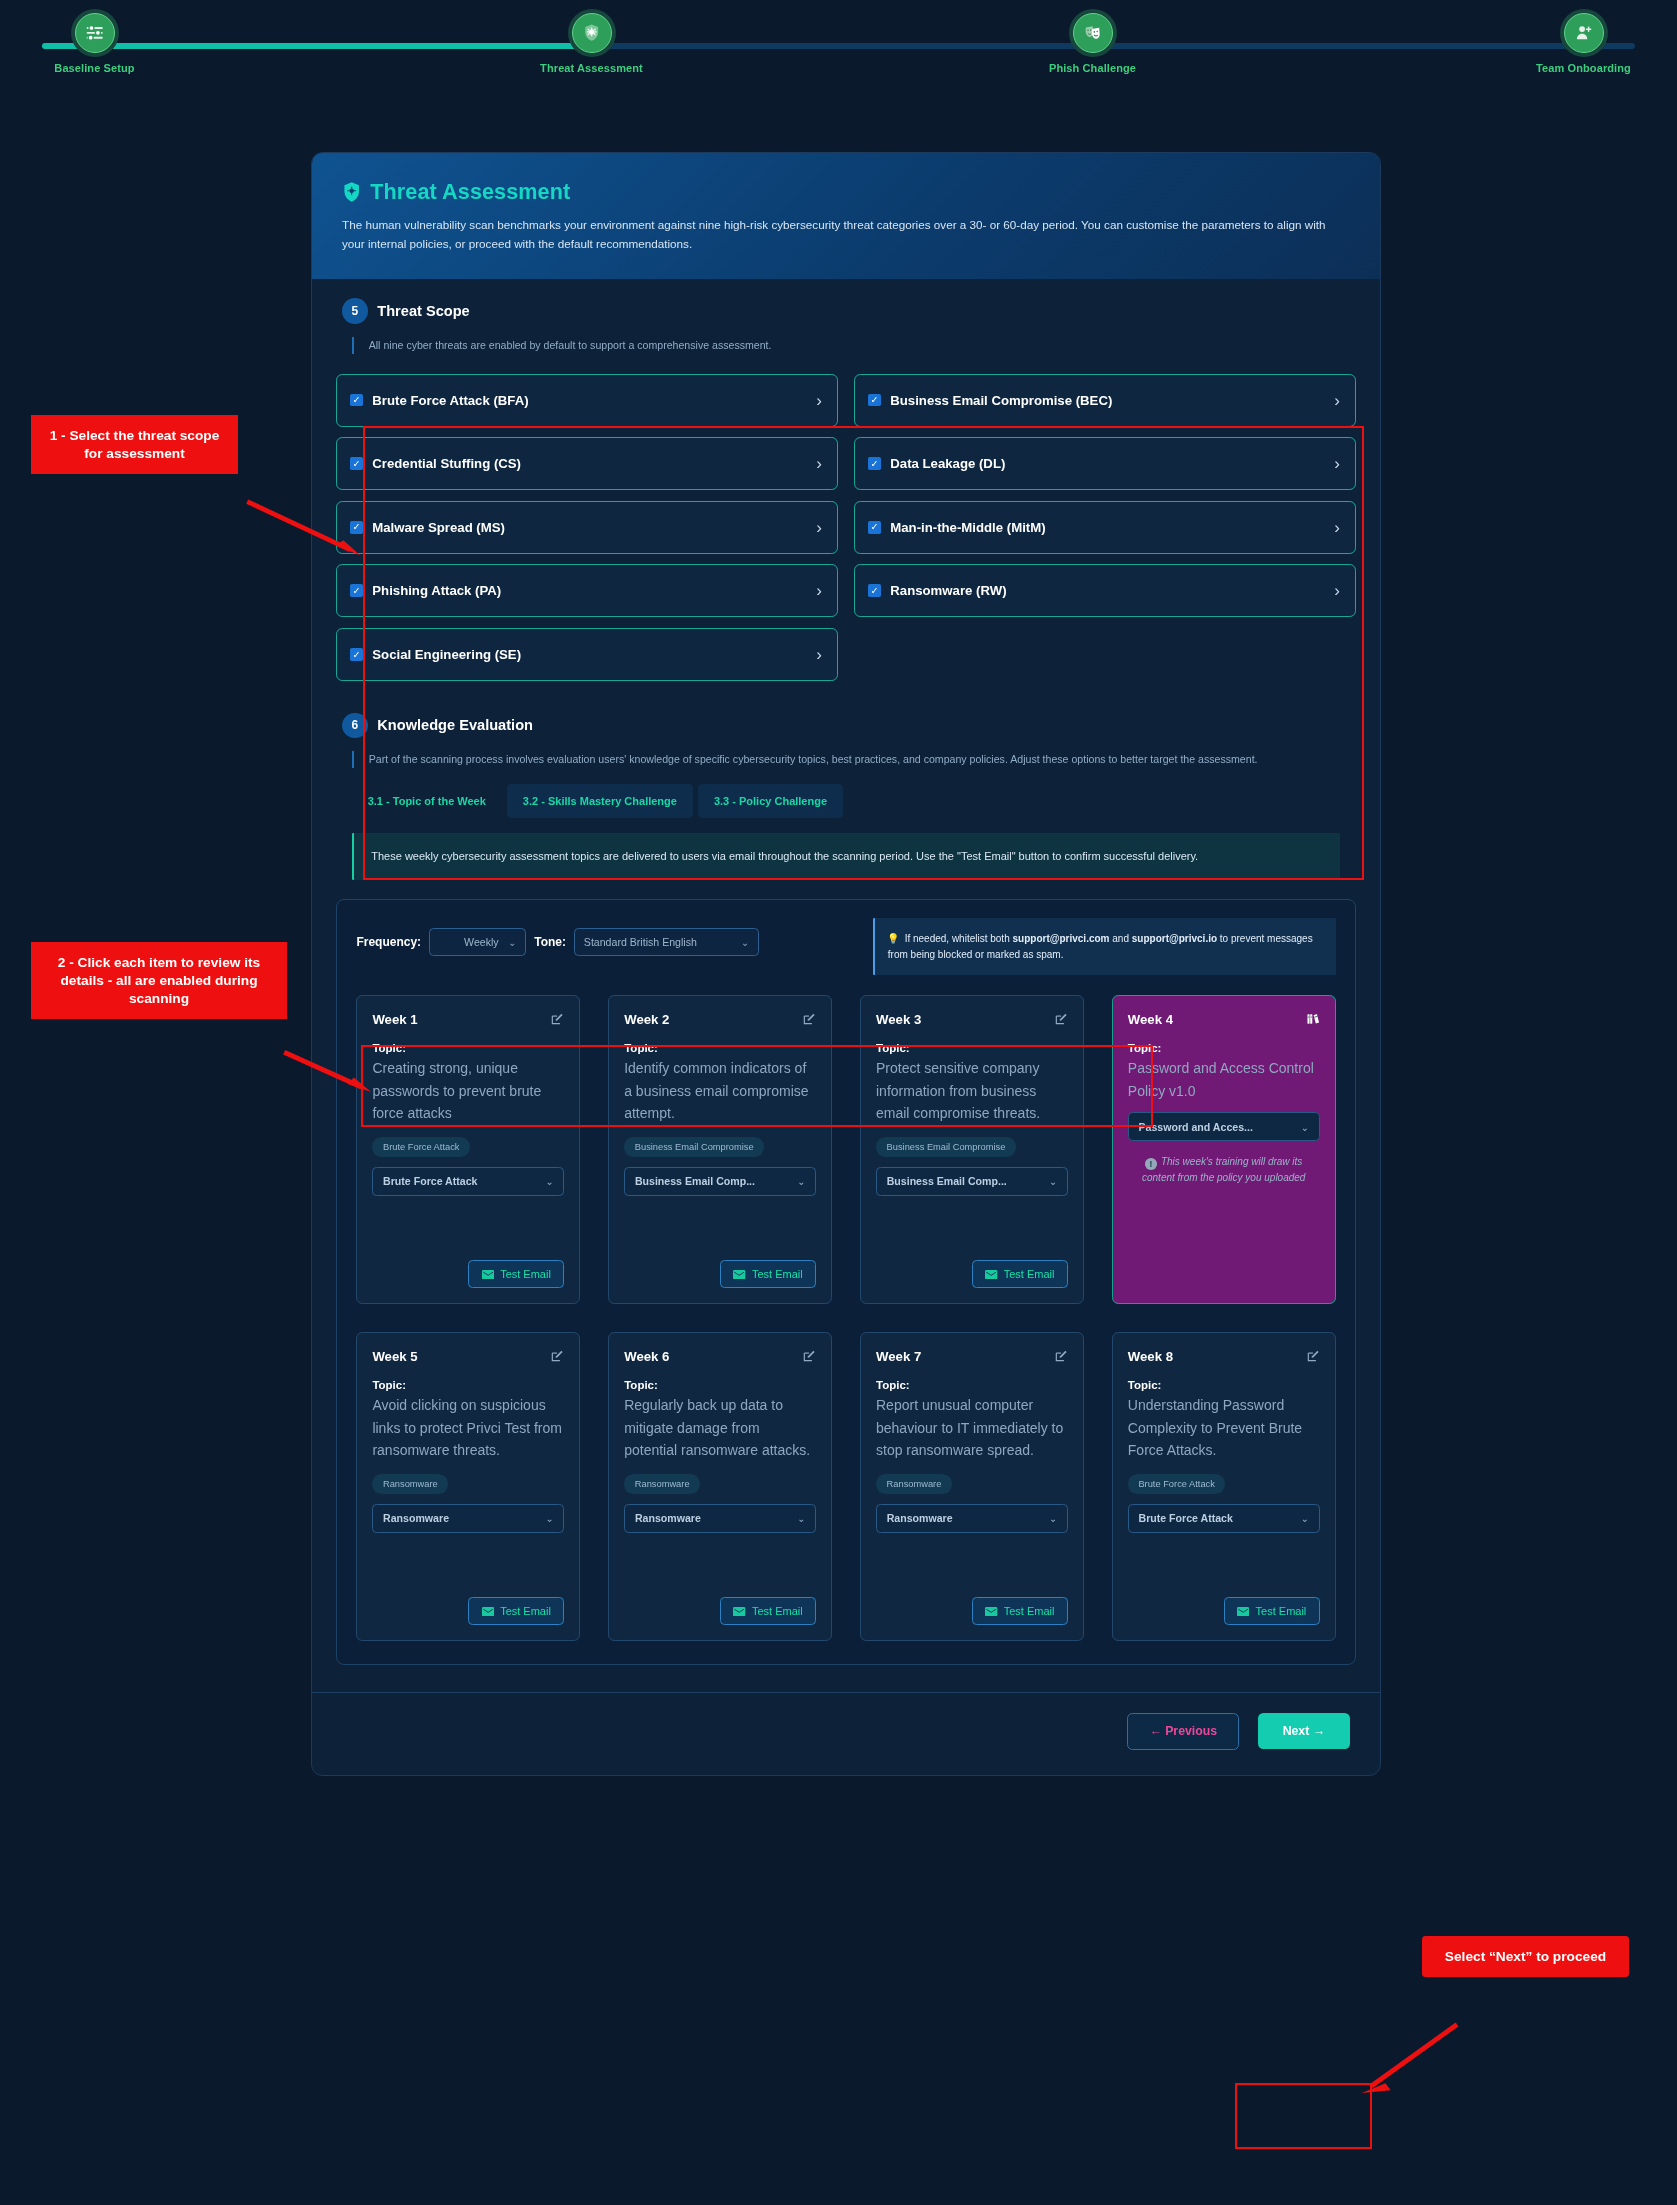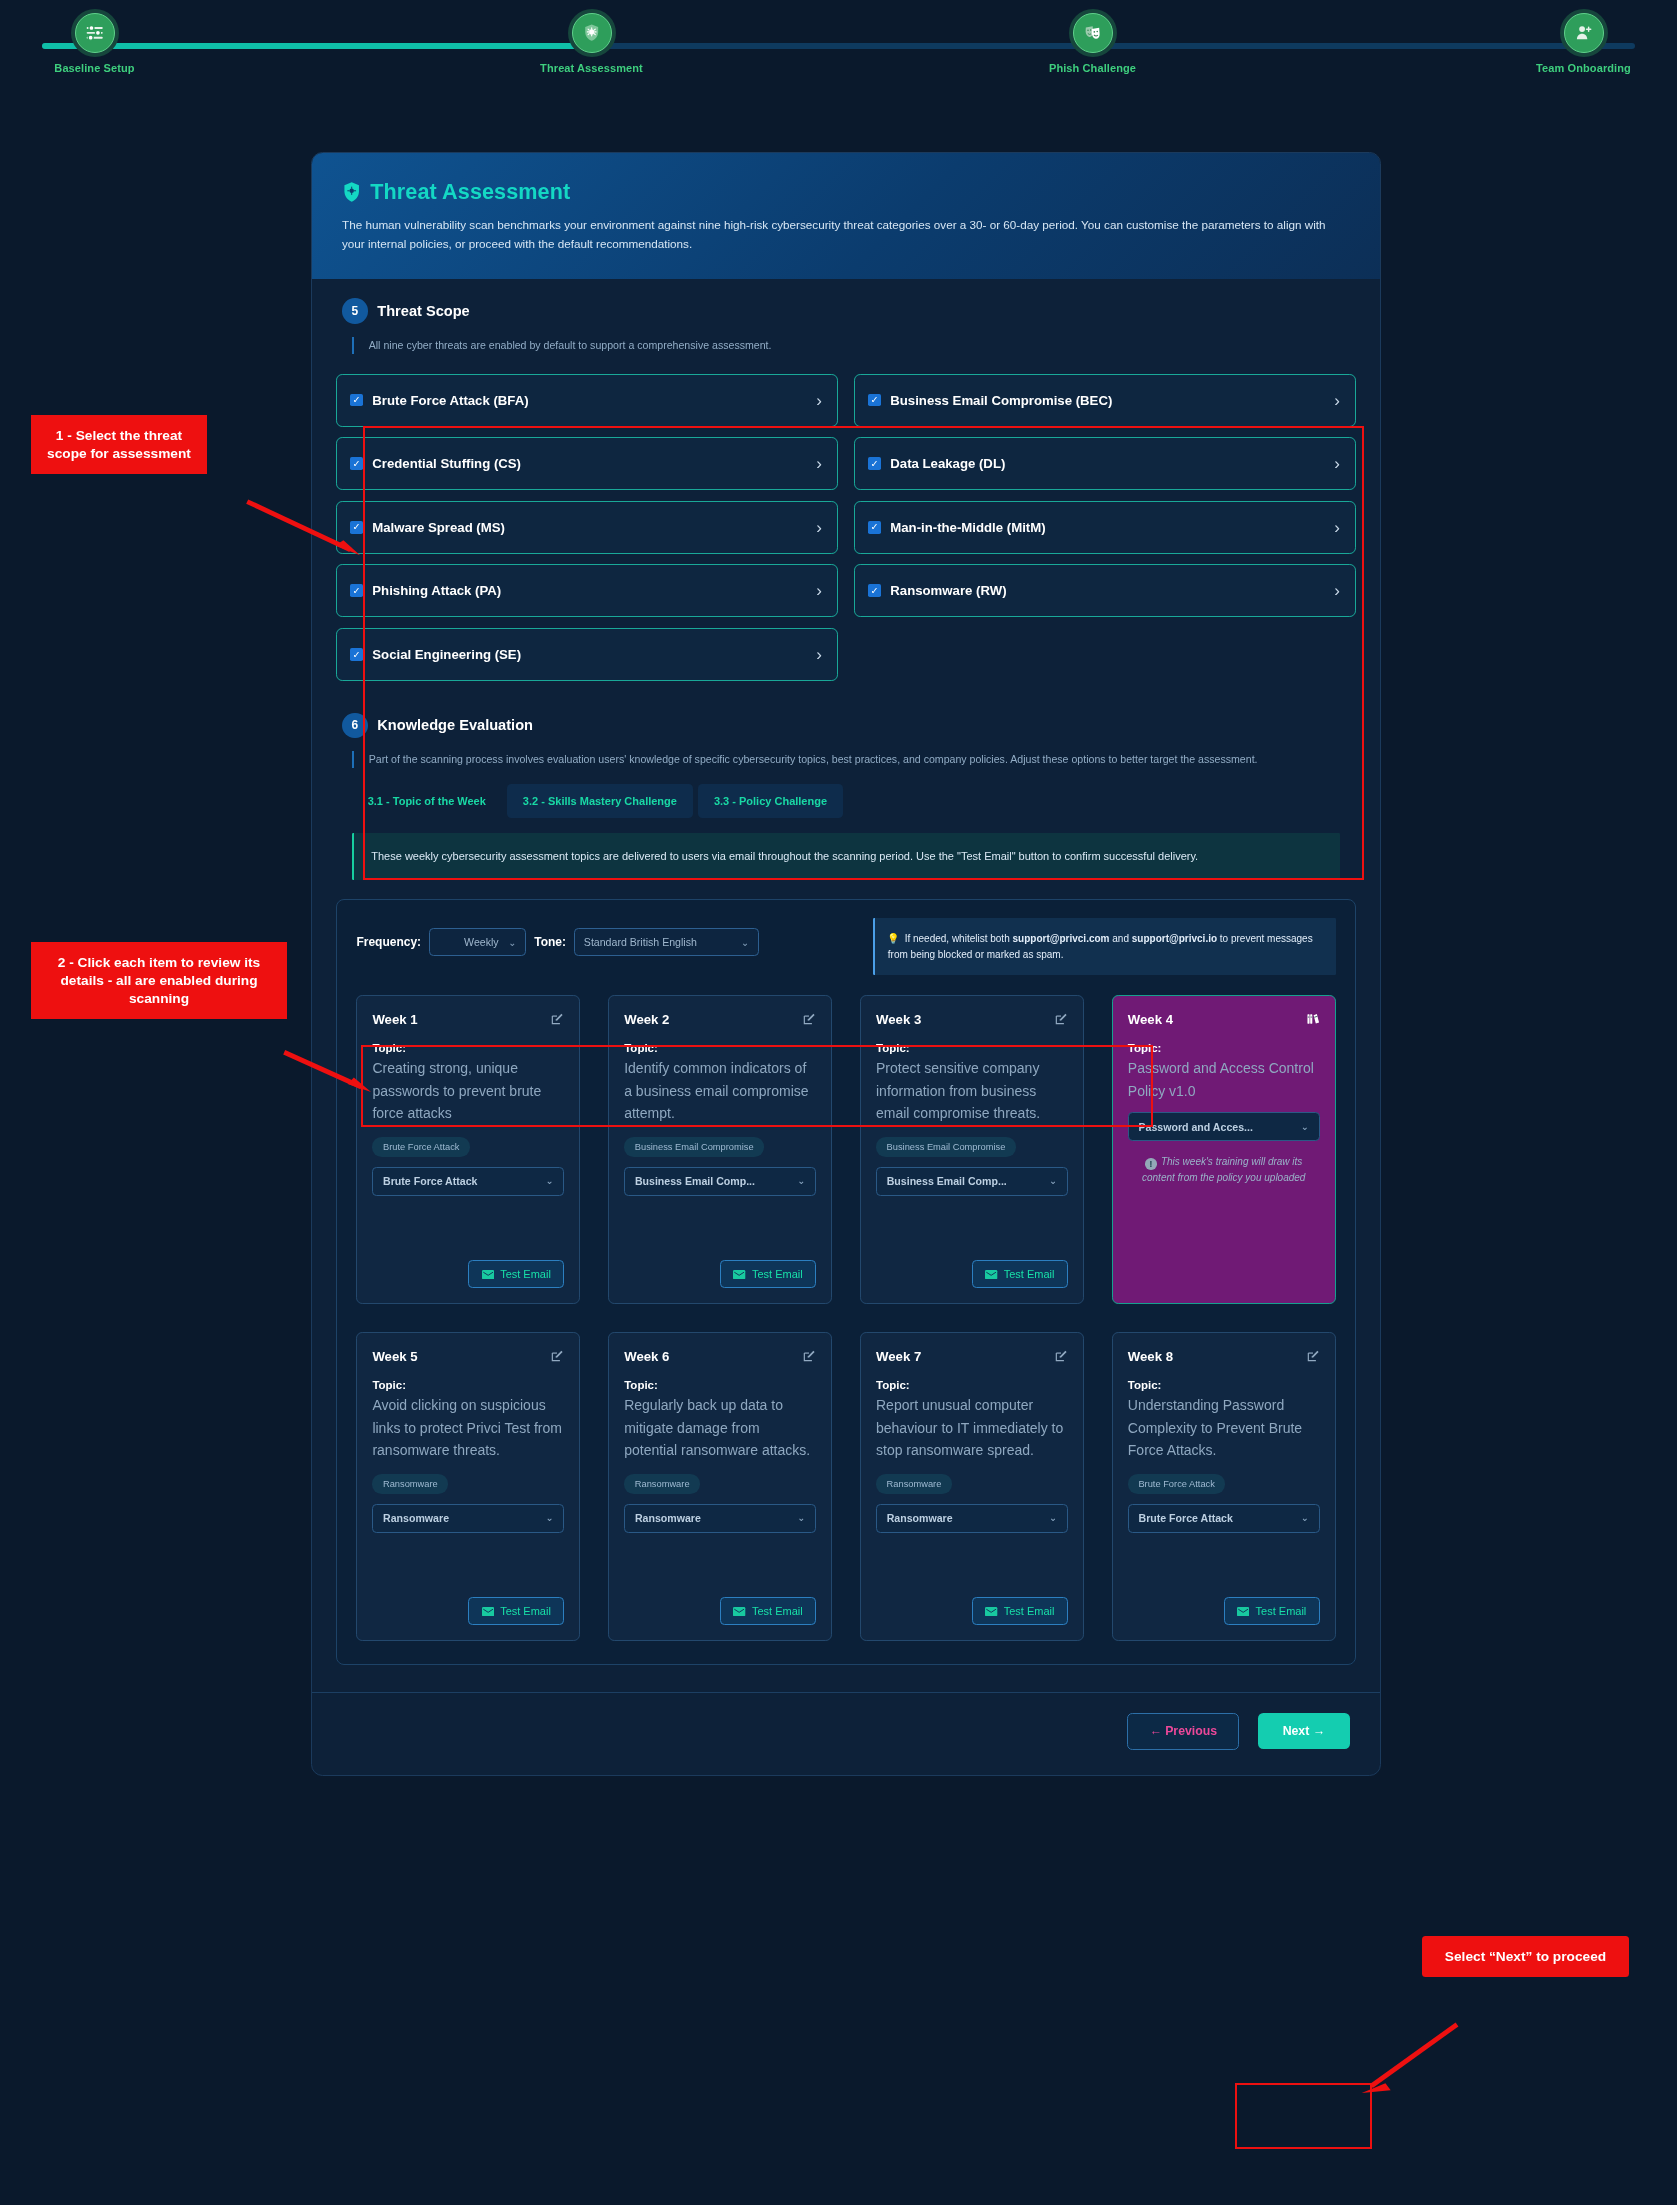--- a/index.html
+++ b/index.html
@@ -154,21 +154,21 @@
   .wtitle { font-size: 13.2px; font-weight: bold; color: #ffffff; }
   .wicon svg { width: 14px; height: 14px; display: block; }
   .wtopic-label { margin-top: 15px; font-size: 11.5px; font-weight: bold; color: #ffffff; }
   .wtopic-text { margin-top: 3.5px; font-size: 14px; line-height: 1.62; color: #8fa8c0; }
   .wtag {
     align-self: flex-start; margin-top: 12.3px;
     background: #123a52; border-radius: 9.7px;
     padding: 4.9px 10.6px; font-size: 9.3px; color: #9fbad2;
   }
   .wselect {
-    margin-top: 9.7px; display: flex; align-items: flex-start; justify-content: space-between;
+    margin-top: 9.7px; display: flex; align-items: flex-end; justify-content: space-between;
     border: 0.4px solid #2a5986; border-radius: 4.4px; background: #0e2844;
     padding: 7.5px 9.7px; color: #bdd0e2; font-size: 10.6px; font-weight: bold;
   }
   .wselect .chev { color: #8aa6c0; font-size: 9.7px; font-weight: normal; }
   .wnote {
     margin-top: 13.2px; font-size: 10px; line-height: 1.56; color: #9ab4c9;
     font-style: italic; text-align: center;
   }
   .wnote .ibadge {
     display: inline-flex; align-items: center; justify-content: center;
@@ -665,21 +665,21 @@
   <div class="footer">
     <div class="btn-prev">← Previous</div>
     <div class="btn-next">Next →</div>
   </div>
 </div>
 
 <div class="hilite" style="left:363px; top:426px; width:1001px; height:454px;"></div>
 <div class="hilite" style="left:361px; top:1045px; width:792px; height:82px;"></div>
 <div class="hilite" style="left:1235px; top:2083px; width:137px; height:66px;"></div>
 
-<div class="anno" style="left:31px; top:415px; width:176px;">1 - Select the threat scope for assessment</div>
+<div class="anno" style="left:31px; top:415px; width:207px;">1 - Select the threat scope for assessment</div>
 <svg class="anno-arrow" style="left:245px; top:498px;" width="123" height="66" viewBox="0 0 280 150">
   <line x1="5" y1="8" x2="240" y2="118" stroke="#ee1010" stroke-width="11"></line>
   <polygon points="262,130 206,108 224,96" fill="#ee1010"></polygon>
 </svg>
 
 <div class="anno" style="left:31px; top:942px; width:256px;">2 - Click each item to review its details - all are enabled during scanning</div>
 <svg class="anno-arrow" style="left:282px; top:1050px;" width="97" height="53" viewBox="0 0 220 120">
   <line x1="5" y1="5" x2="180" y2="84" stroke="#ee1010" stroke-width="11"></line>
   <polygon points="202,95 149,77 163,62" fill="#ee1010"></polygon>
 </svg>

